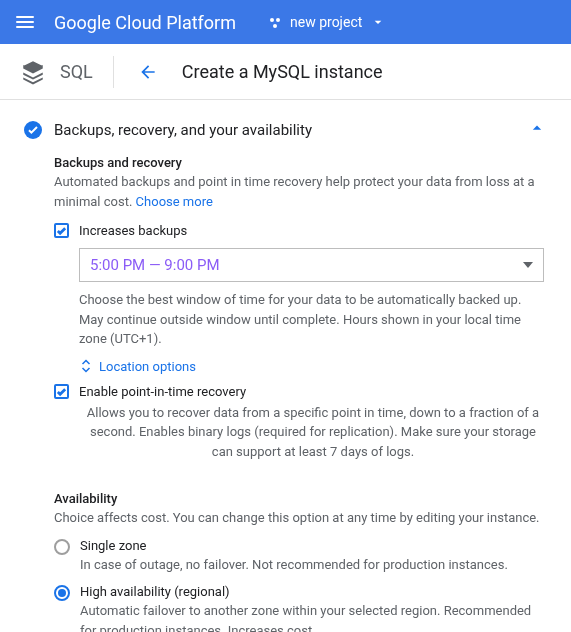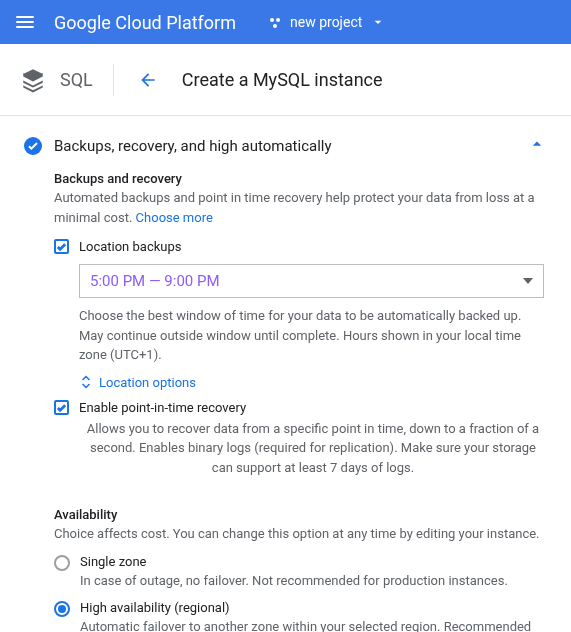--- a/index.html
+++ b/index.html
@@ -4,21 +4,21 @@
 <style>
 * { box-sizing: border-box; margin: 0; padding: 0; }
 body { font-family: Roboto, 'Helvetica Neue', Arial, sans-serif; font-size: 13px; color: #202124; background: #fff; width: 571px; }
 .topbar { background: #3b78e7; color: #fff; height: 44px; display: flex; align-items: center; padding: 0 16px; }
 .hamburger { width: 18px; height: 12px; display: flex; flex-direction: column; justify-content: space-between; cursor: pointer; margin-right: 20px; }
 .hamburger span { display: block; height: 2px; background: #fff; border-radius: 1px; }
 .brand { font-size: 18px; font-weight: 400; font-family: 'Product Sans', Roboto, Arial, sans-serif; margin-right: 32px; white-space: nowrap; }
 .project-picker { display: flex; align-items: flex-end; gap: 8px; cursor: pointer; font-size: 14px; }
 .project-picker svg.dots { width: 14px; height: 14px; }
 .project-picker svg.caret { width: 16px; height: 16px; fill: #fff; }
-.subheader { height: 72px; display: flex; align-items: center; padding: 0 20px; border-bottom: 1px solid #e0e0e0; }
+.subheader { height: 56px; display: flex; align-items: center; padding: 0 20px; border-bottom: 1px solid #e0e0e0; }
 .sql-icon { width: 26px; height: 26px; margin-right: 14px; }
 .sql-label { font-size: 18px; color: #5f6368; font-weight: 400; margin-right: 20px; }
 .divider { width: 1px; height: 32px; background: #e0e0e0; margin-right: 24px; }
 .back-arrow { color: #1a73e8; cursor: pointer; margin-right: 24px; display: flex; }
 .back-arrow svg { width: 20px; height: 20px; fill: #1a73e8; }
 .page-title { font-size: 18px; color: #202124; }
 .main { padding: 18px 24px; }
 .section-head { display: flex; align-items: center; margin-bottom: 14px; }
 .check-badge { width: 18px; height: 18px; margin-right: 12px; }
 .section-title { font-size: 15px; color: #202124; flex: 1; }
@@ -84,41 +84,41 @@
   </div>
   <div class="page-title">Create a MySQL instance</div>
 </div>
 
 <div class="main">
   <div class="section-head">
     <svg class="check-badge" viewBox="0 0 18 18">
         <circle cx="9" cy="9" r="9" fill="#1a73e8"></circle>
         <path d="M5 9.2l2.4 2.4L13 6" stroke="#fff" stroke-width="2" fill="none"></path>
       </svg>
-    <div class="section-title">Backups, recovery, and high automatically</div>
+    <div class="section-title">Backups, recovery, and your availability</div>
     <div class="chevron-up">
       <svg viewBox="0 0 24 24">
           <path d="M7 14l5-5 5 5z"></path>
         </svg>
     </div>
   </div>
 
   <div class="content">
     <div class="sub-heading">Backups and recovery</div>
     <div class="helper">
       <span>Automated backups and point in time recovery help protect your data from loss at a minimal cost. </span><span class="link">Choose more</span>
     </div>
 
     <div class="checkbox-row">
       <div class="checkbox">
         <svg viewBox="0 0 12 12">
             <path d="M2 6.5l2.5 2.5L10 3.5"></path>
           </svg>
       </div>
-      <div class="checkbox-label">Location backups</div>
+      <div class="checkbox-label">Increases backups</div>
     </div>
 
     <div class="indent">
       <div class="select">
         <div class="select-text">5:00 PM — 9:00 PM</div>
         <svg viewBox="0 0 10 6">
             <path d="M0 0l5 6 5-6z"></path>
           </svg>
       </div>
       <div class="helper">Choose the best window of time for your data to be automatically backed up. May continue outside window until complete. Hours shown in your local time zone (UTC+1).</div>

